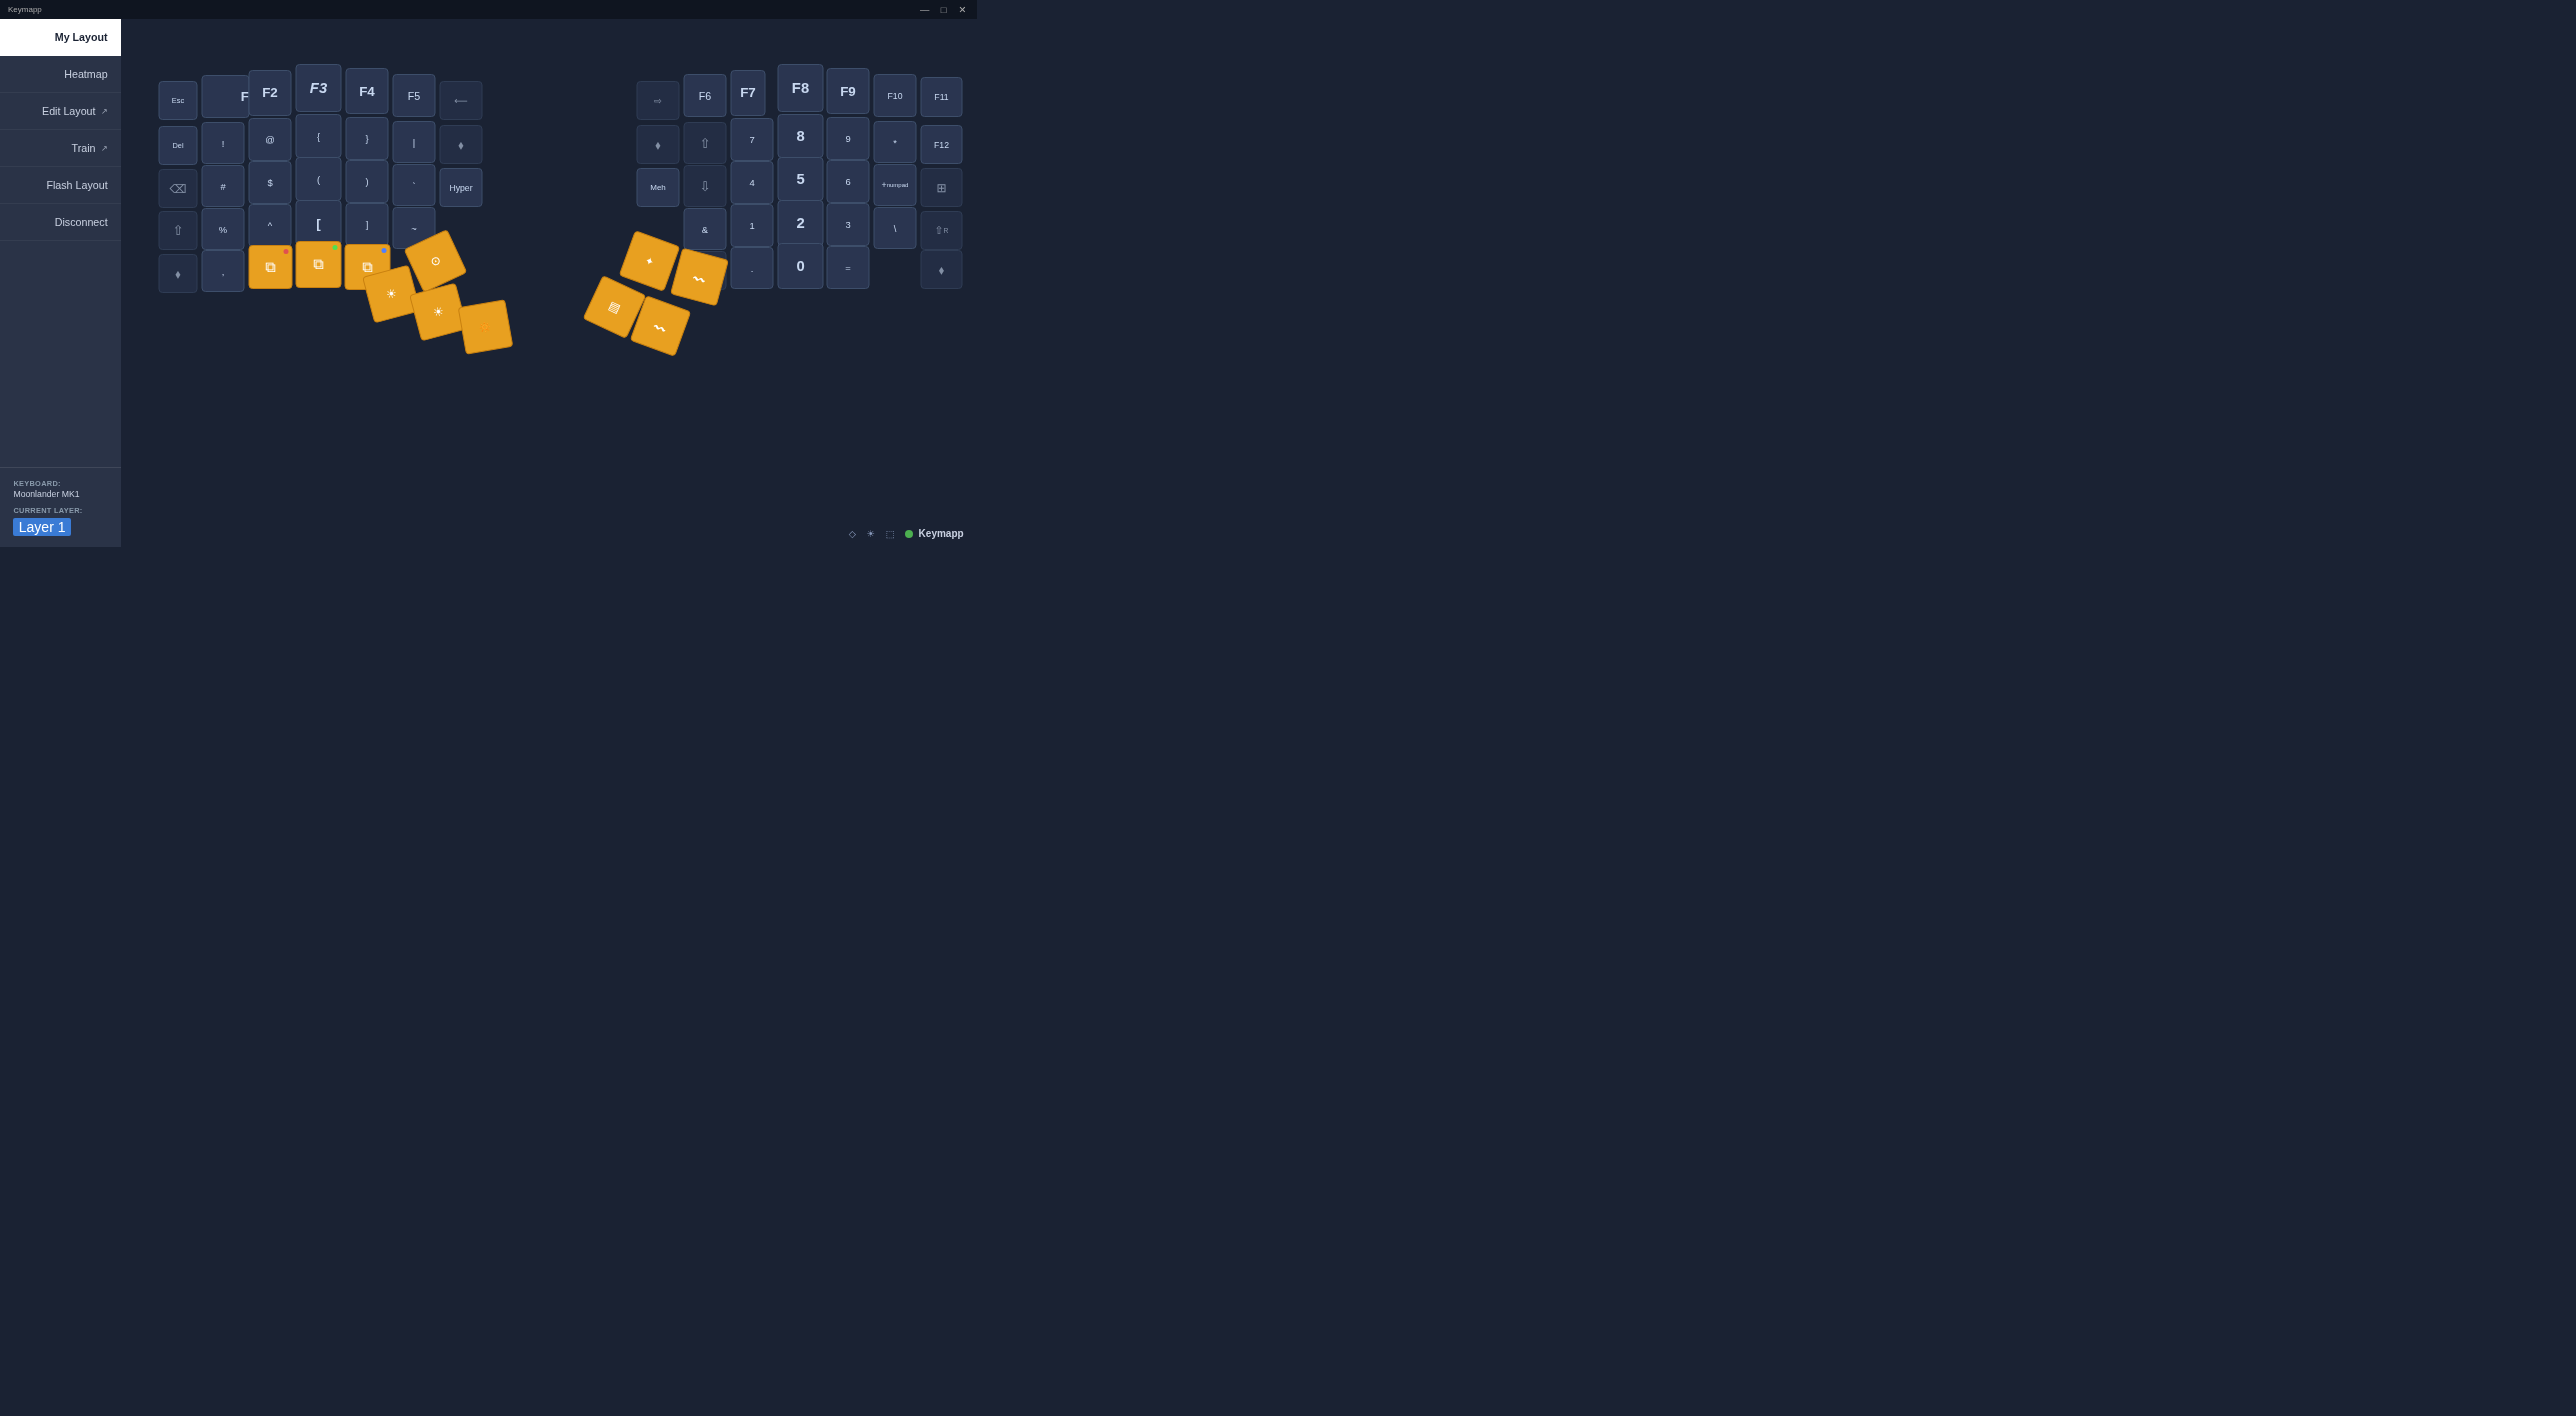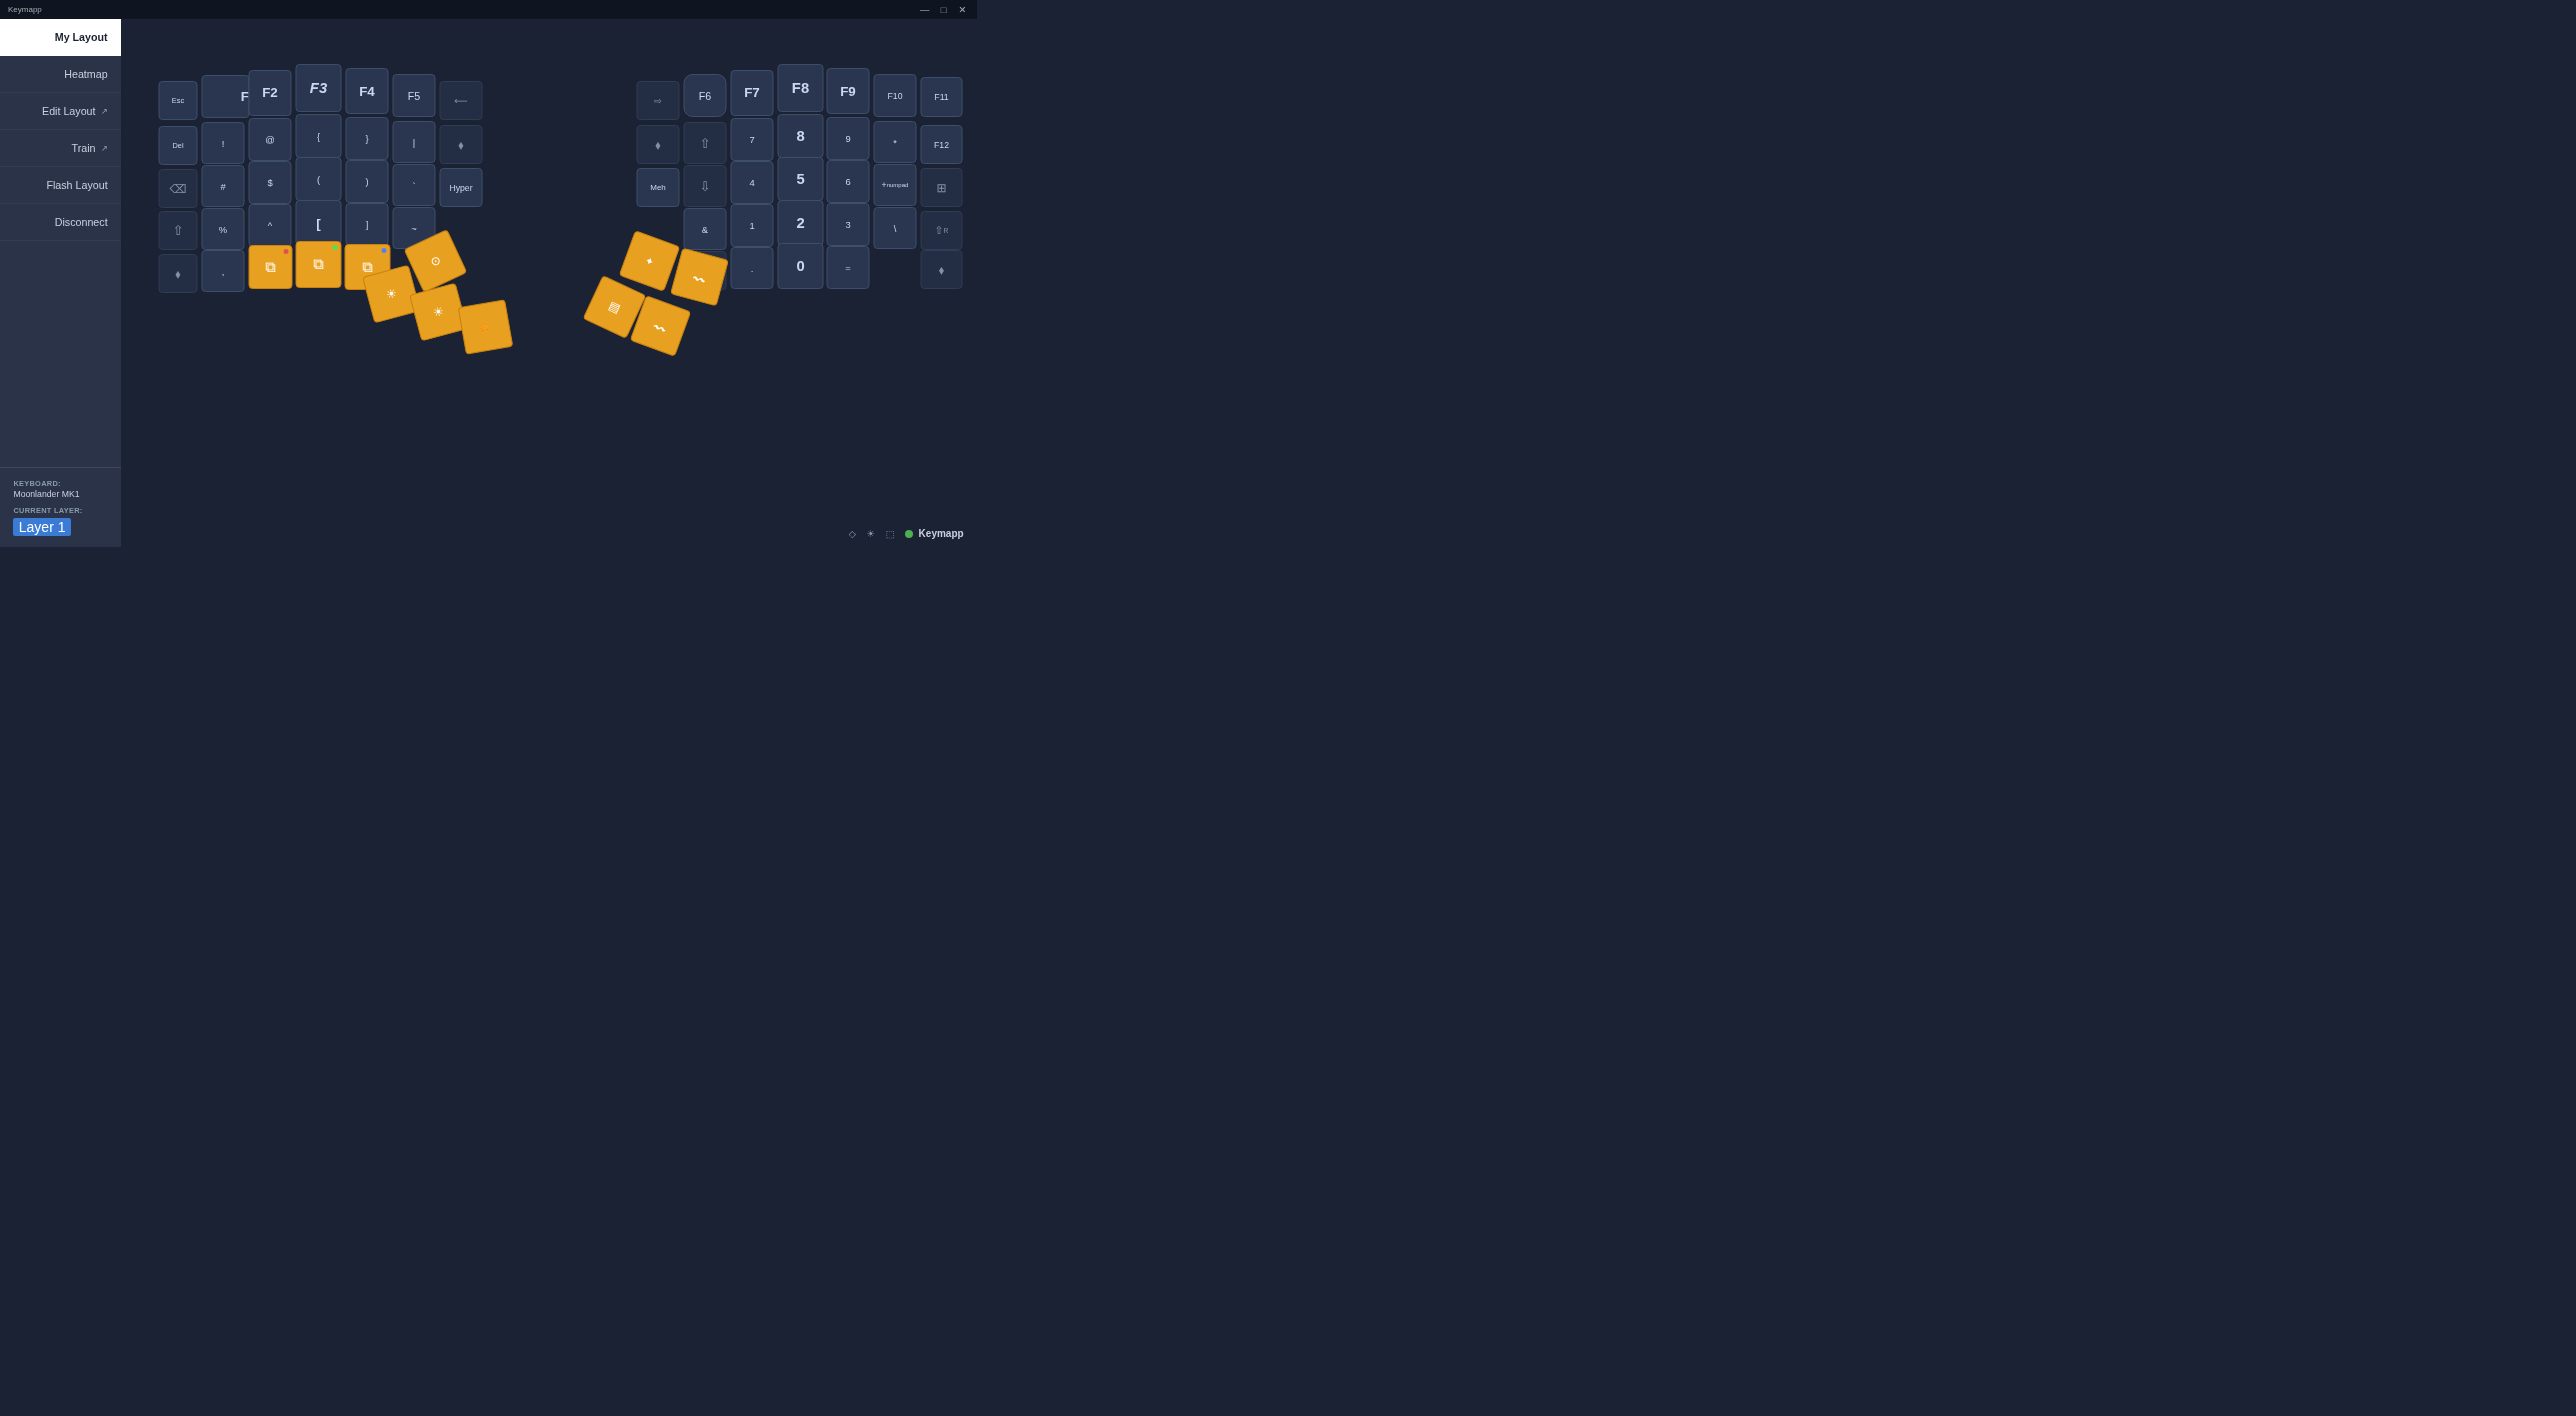--- a/index.html
+++ b/index.html
@@ -309,23 +309,23 @@
       </div>
       <div class="key orange" style="left:268px; top:233px; width:48px; height:48px; transform:rotate(-15deg); font-size:12px;">
         <span>☀</span>
       </div>
       <div class="key orange" style="left:315px; top:248px; width:48px; height:48px; transform:rotate(-10deg); font-size:10.7px;">
         <span>🔅</span>
       </div>
 
       <div class="key dim" style="left:490px; top:25.5px; width:43px; height:39px;">⇨</div>
 
-      <div class="key" style="left:537px; top:19px; width:43px; height:43px; font-size:10.7px;border-radius:9px;">F6</div>
-
-      <div class="key bold-label" style="left:584px; top:14.8px; width:43px; height:46px;">F7</div>
+      <div class="key" style="left:537px; top:19px; width:43px; height:43px; font-size:10.7px;">F6</div>
+
+      <div class="key bold-label" style="left:584px; top:14.8px; width:35px; height:46px;">F7</div>
 
       <div class="key bold-label" style="left:631px; top:9.4px; width:46px; height:48px; font-size:14.8px;">F8</div>
 
       <div class="key bold-label" style="left:680px; top:13.4px; width:43px; height:46px;">F9</div>
 
       <div class="key small-label" style="left:727px; top:19px; width:43px; height:43px; font-size:8.7px;">F10</div>
 
       <div class="key small-label" style="left:774px; top:21.5px; width:42px; height:40px; font-size:8.7px;">F11</div>
 
       <div class="key dim" style="left:490px; top:70px; width:43px; height:39px; font-size:12px;">⬧</div>

